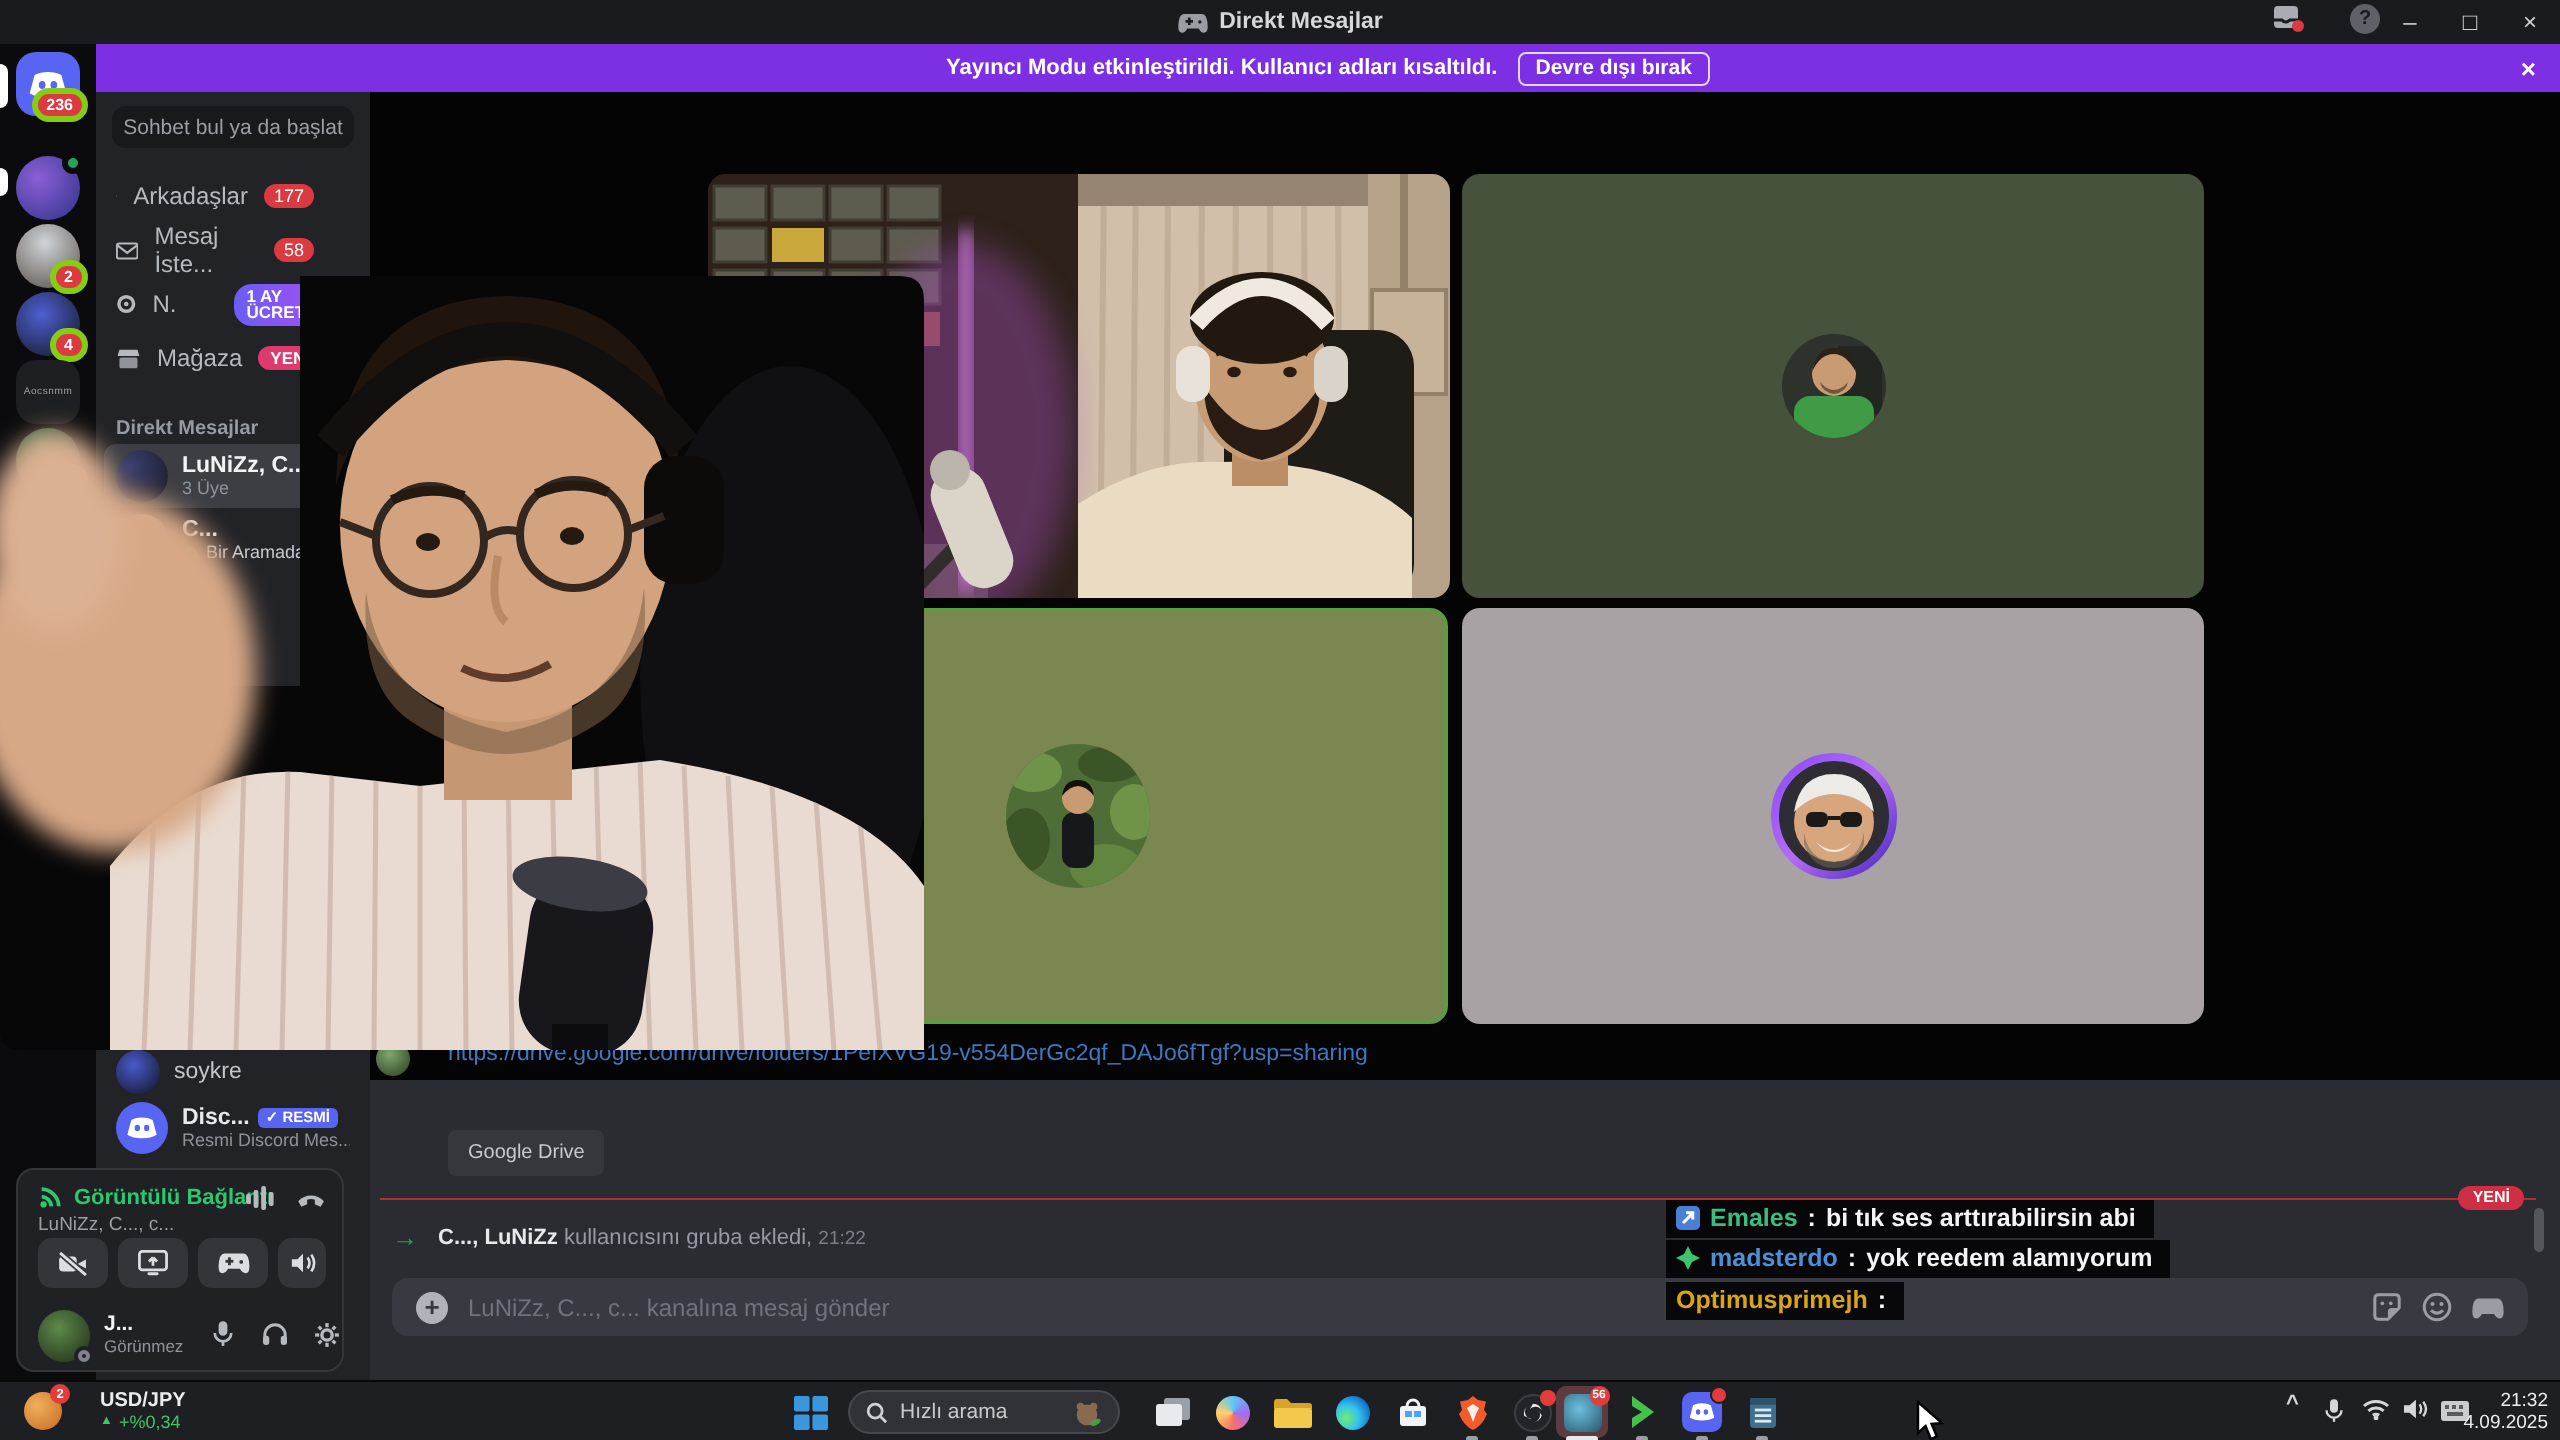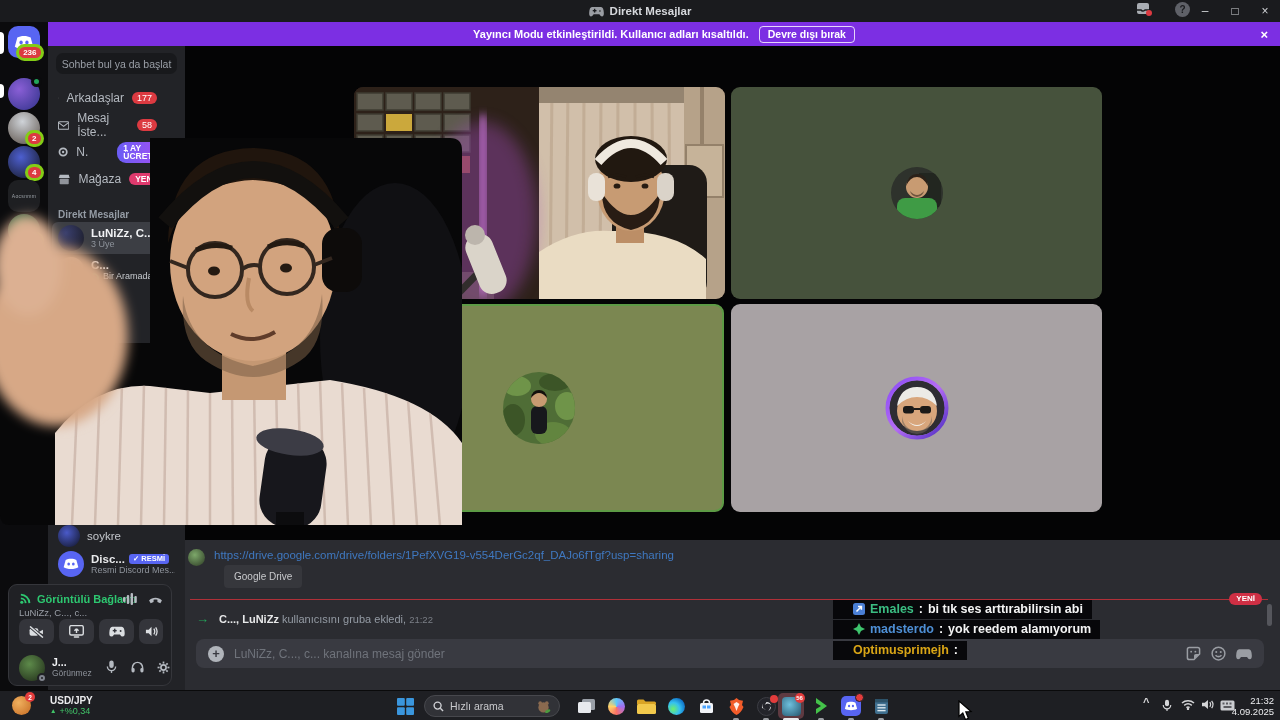--- a/index.html
+++ b/index.html
@@ -45,32 +45,32 @@
   .vbtn{position:absolute;top:34px;width:35px;height:25px;background:#34353b;border-radius:7px;display:flex;align-items:center;justify-content:center}
   .ubicon{position:absolute;top:72px;width:20px;height:20px;display:flex;align-items:center;justify-content:center}
 
   
   .main{position:absolute;left:185px;top:46px;width:1095px;height:644px;background:#2b2c31;z-index:5}
   .videoarea{position:absolute;left:0;top:0;width:1095px;height:494px;background:#040405}
   .tile{position:absolute;border-radius:9px;overflow:hidden}
   .avwrap{width:100%;height:100%;display:flex;align-items:center;justify-content:center}
 
   
-  .linkmsg{position:absolute;left:3px;top:503px;display:flex;gap:9px;align-items:flex-start}
+  .linkmsg{position:absolute;left:3px;top:475px;display:flex;gap:19px;align-items:flex-start}
   .linktext{font-size:11.5px;color:#3f78c0;max-width:860px;white-space:nowrap;overflow:hidden}
   .embed{position:absolute;left:39px;top:519px;background:#36373c;border-radius:4px;padding:6px 10px;font-size:10px;color:#c8c9cc}
   .newdiv{position:absolute;left:5px;top:553px;width:1078px;height:1px;background:#b03038}
   .newpill{position:absolute;right:18px;top:547px;background:#cf2f44;color:#fff;font-size:8px;font-weight:bold;border-radius:8px;padding:2px 7px;line-height:1;z-index:41}
   .sysmsg{position:absolute;left:11px;top:565px;display:flex;align-items:center;gap:10px;font-size:11px;color:#949ba4}
   .inputbox{position:absolute;left:11px;top:593px;width:1068px;height:29px;background:#393a41;border-radius:8px;display:flex;align-items:center;padding:0 12px;gap:10px}
   .inputbox .ph{font-size:12px;color:#6f737b;flex:1;white-space:nowrap;overflow:hidden}
   .scrollthumb{position:absolute;right:8px;top:558px;width:5px;height:22px;background:#55565c;border-radius:3px}
 
   
-  .ovrow{position:absolute;left:833px;display:inline-flex;align-items:center;gap:5px;background:rgba(4,4,7,.92);padding:2px 9px 3px 20px;white-space:nowrap;z-index:40}
+  .ovrow{position:absolute;left:833px;display:inline-flex;align-items:center;gap:5px;background:rgba(4,4,7,.92);padding:2px 9px 3px 5px;white-space:nowrap;z-index:40}
   .ovuser{font-size:12.5px;font-weight:bold}
   .ovsep{font-size:12.5px;font-weight:bold;color:#fff}
   .ovtext{font-size:12.5px;font-weight:bold;color:#f4f4f4}
 
   
   .taskbar{position:absolute;left:0;top:690px;width:1280px;height:30px;background:#1e1f23;border-top:1px solid #0a0a0b;z-index:60}
   .tkicon{position:absolute;top:3px;width:24px;height:24px;display:flex;align-items:center;justify-content:center}
   .rundot{position:absolute;top:27px;width:6px;height:2.5px;border-radius:2px;background:#9b9ea3}
   .trayico{position:absolute;top:8px;color:#d5d6d8}
 

